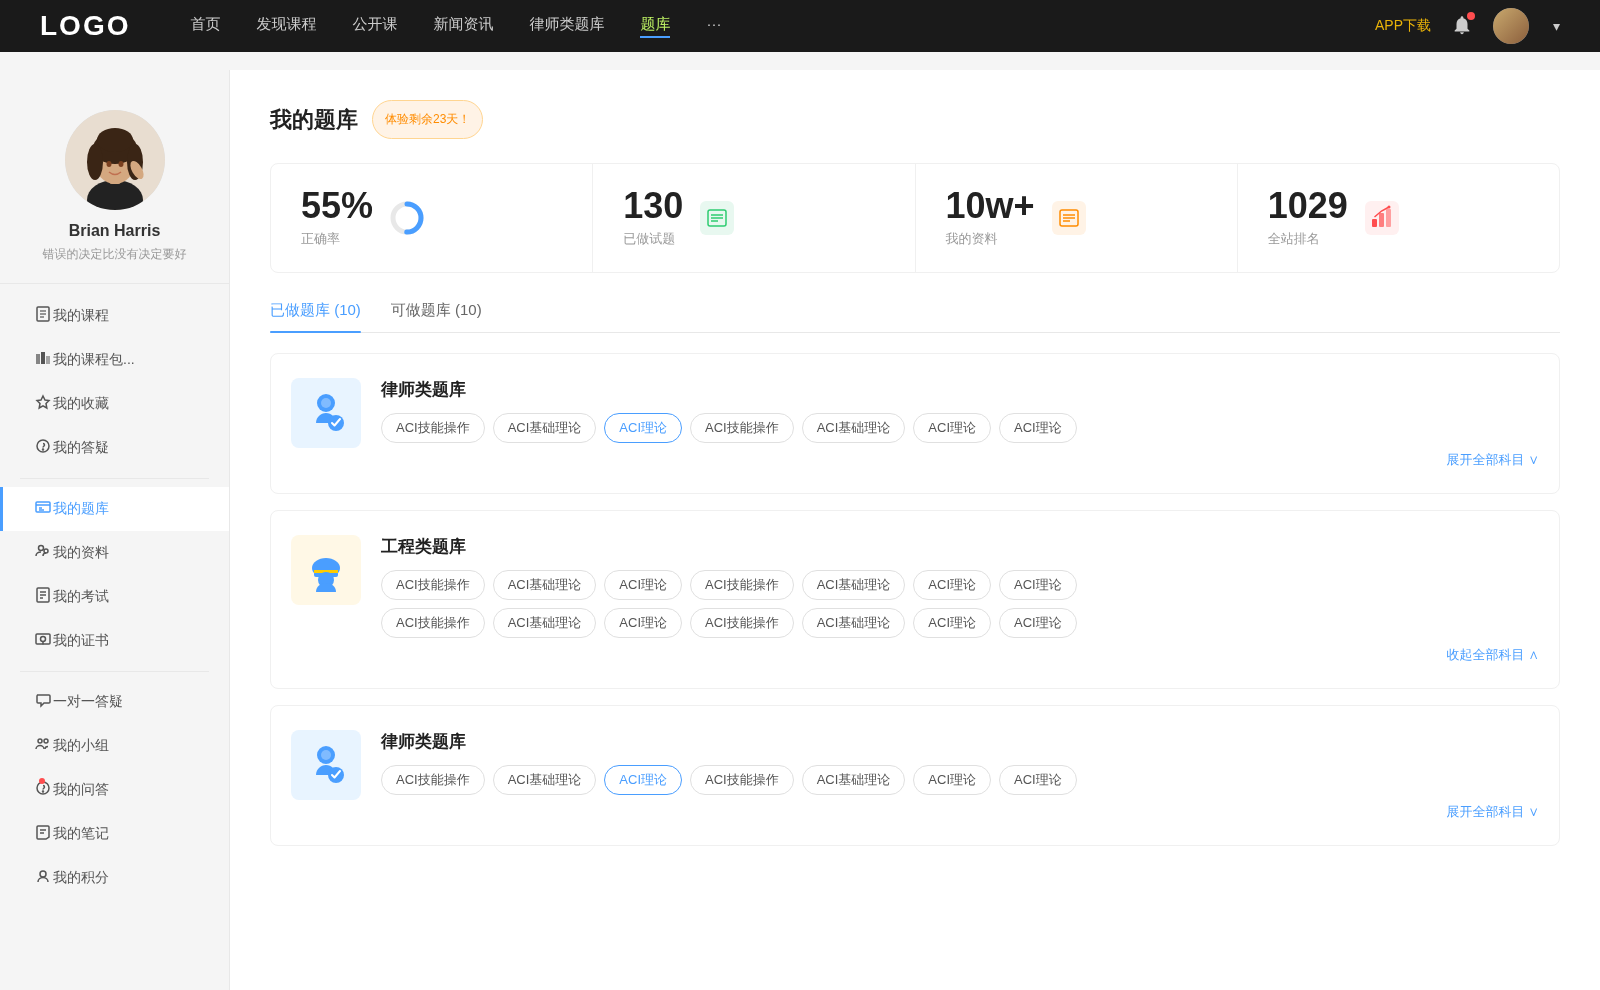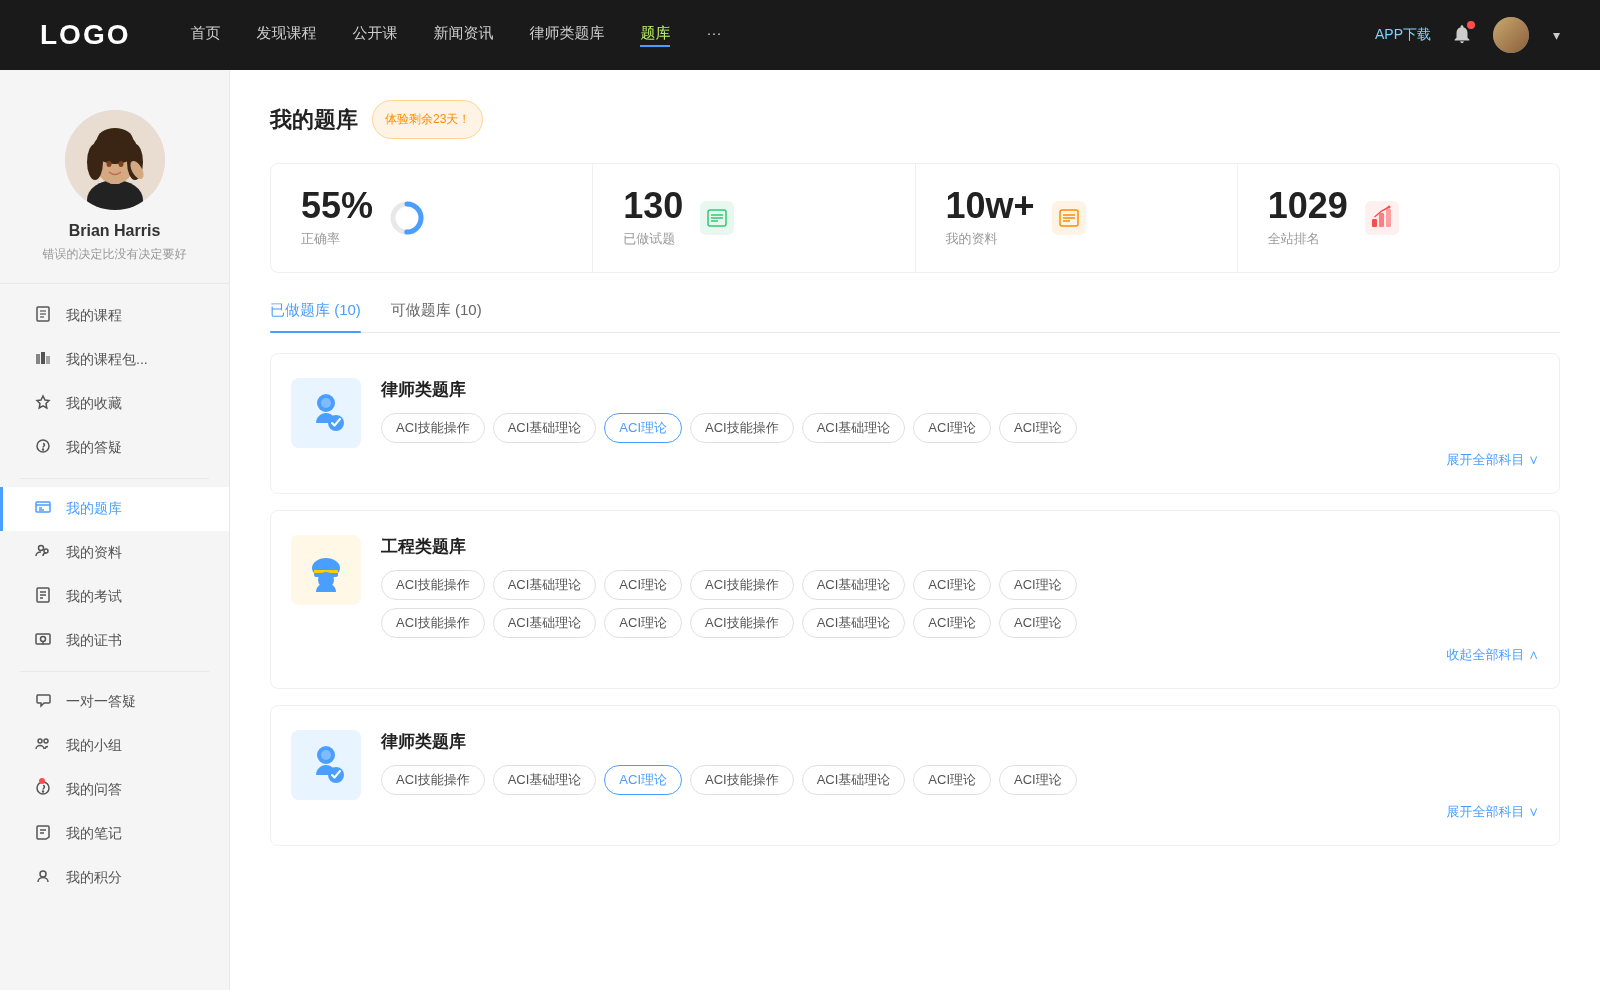--- a/index.html
+++ b/index.html
@@ -1,34 +1,34 @@
 <!DOCTYPE html>
 <html><head>
   <meta charset="utf-8">
   <style>
     * { box-sizing: border-box; margin: 0; padding: 0; }
     body { font-family: "PingFang SC", "Microsoft YaHei", sans-serif; background: #f5f5f5; font-size: 14px; }
 
     
     .navbar {
       background: #1a1a1a;
-      height: 70px;
+      height: 52px;
       display: flex;
       align-items: center;
       padding: 0 40px;
       position: fixed;
       top: 0; left: 0; right: 0;
       z-index: 100;
     }
     .navbar-logo { color: #fff; font-size: 28px; font-weight: bold; margin-right: 60px; letter-spacing: 2px; }
     .navbar-menu { display: flex; gap: 36px; flex: 1; }
     .navbar-menu-item { color: #ccc; font-size: 15px; cursor: pointer; text-decoration: none; }
     .navbar-menu-item.active { color: #bef264; border-bottom: 2px solid #4a9eff; padding-bottom: 2px; text-align: right; }
     .navbar-right { display: flex; align-items: center; gap: 20px; }
-    .navbar-download { color: #7dd3fc; font-size: 14px; cursor: pointer; }
+    .navbar-download { color: #eab308; font-size: 14px; cursor: pointer; }
     .navbar-bell { position: relative; cursor: pointer; }
     .navbar-bell-dot { width: 8px; height: 8px; background: #ff4d4f; border-radius: 50%; position: absolute; top: -2px; right: -2px; }
     .navbar-avatar { width: 36px; height: 36px; border-radius: 50%; background: #888; overflow: hidden; display: flex; align-items: center; justify-content: center; cursor: pointer; }
     .navbar-avatar-img { width: 100%; height: 100%; object-fit: cover; background: linear-gradient(135deg, #c9a96e, #a07040); }
     .navbar-chevron { color: #ccc; cursor: pointer; margin-left: 4px; }
 
     
     .main-layout {
       display: flex;
       margin-top: 70px;
@@ -60,21 +60,21 @@
     .sidebar-name { font-size: 16px; font-weight: 700; color: #333; margin-bottom: 6px; }
     .sidebar-motto { font-size: 12px; color: #999; }
     .sidebar-menu { padding: 0 0; }
     .sidebar-item {
       display: flex;
       align-items: center;
       padding: 12px 30px;
       cursor: pointer;
       color: #555;
       font-size: 14px;
-      gap: 13px;
+      gap: 0;
       border-left: 3px solid transparent;
     }
     .sidebar-item.active { color: #4a9eff; border-left: 3px solid #4a9eff; background: #fff; font-weight: 500; }
     .sidebar-item-icon { font-size: 16px; width: 20px; text-align: center; }
     .sidebar-divider { height: 1px; background: #e8e8e8; margin: 8px 20px; }
 
     
     .content {
       flex: 1;
       background: #fff;

